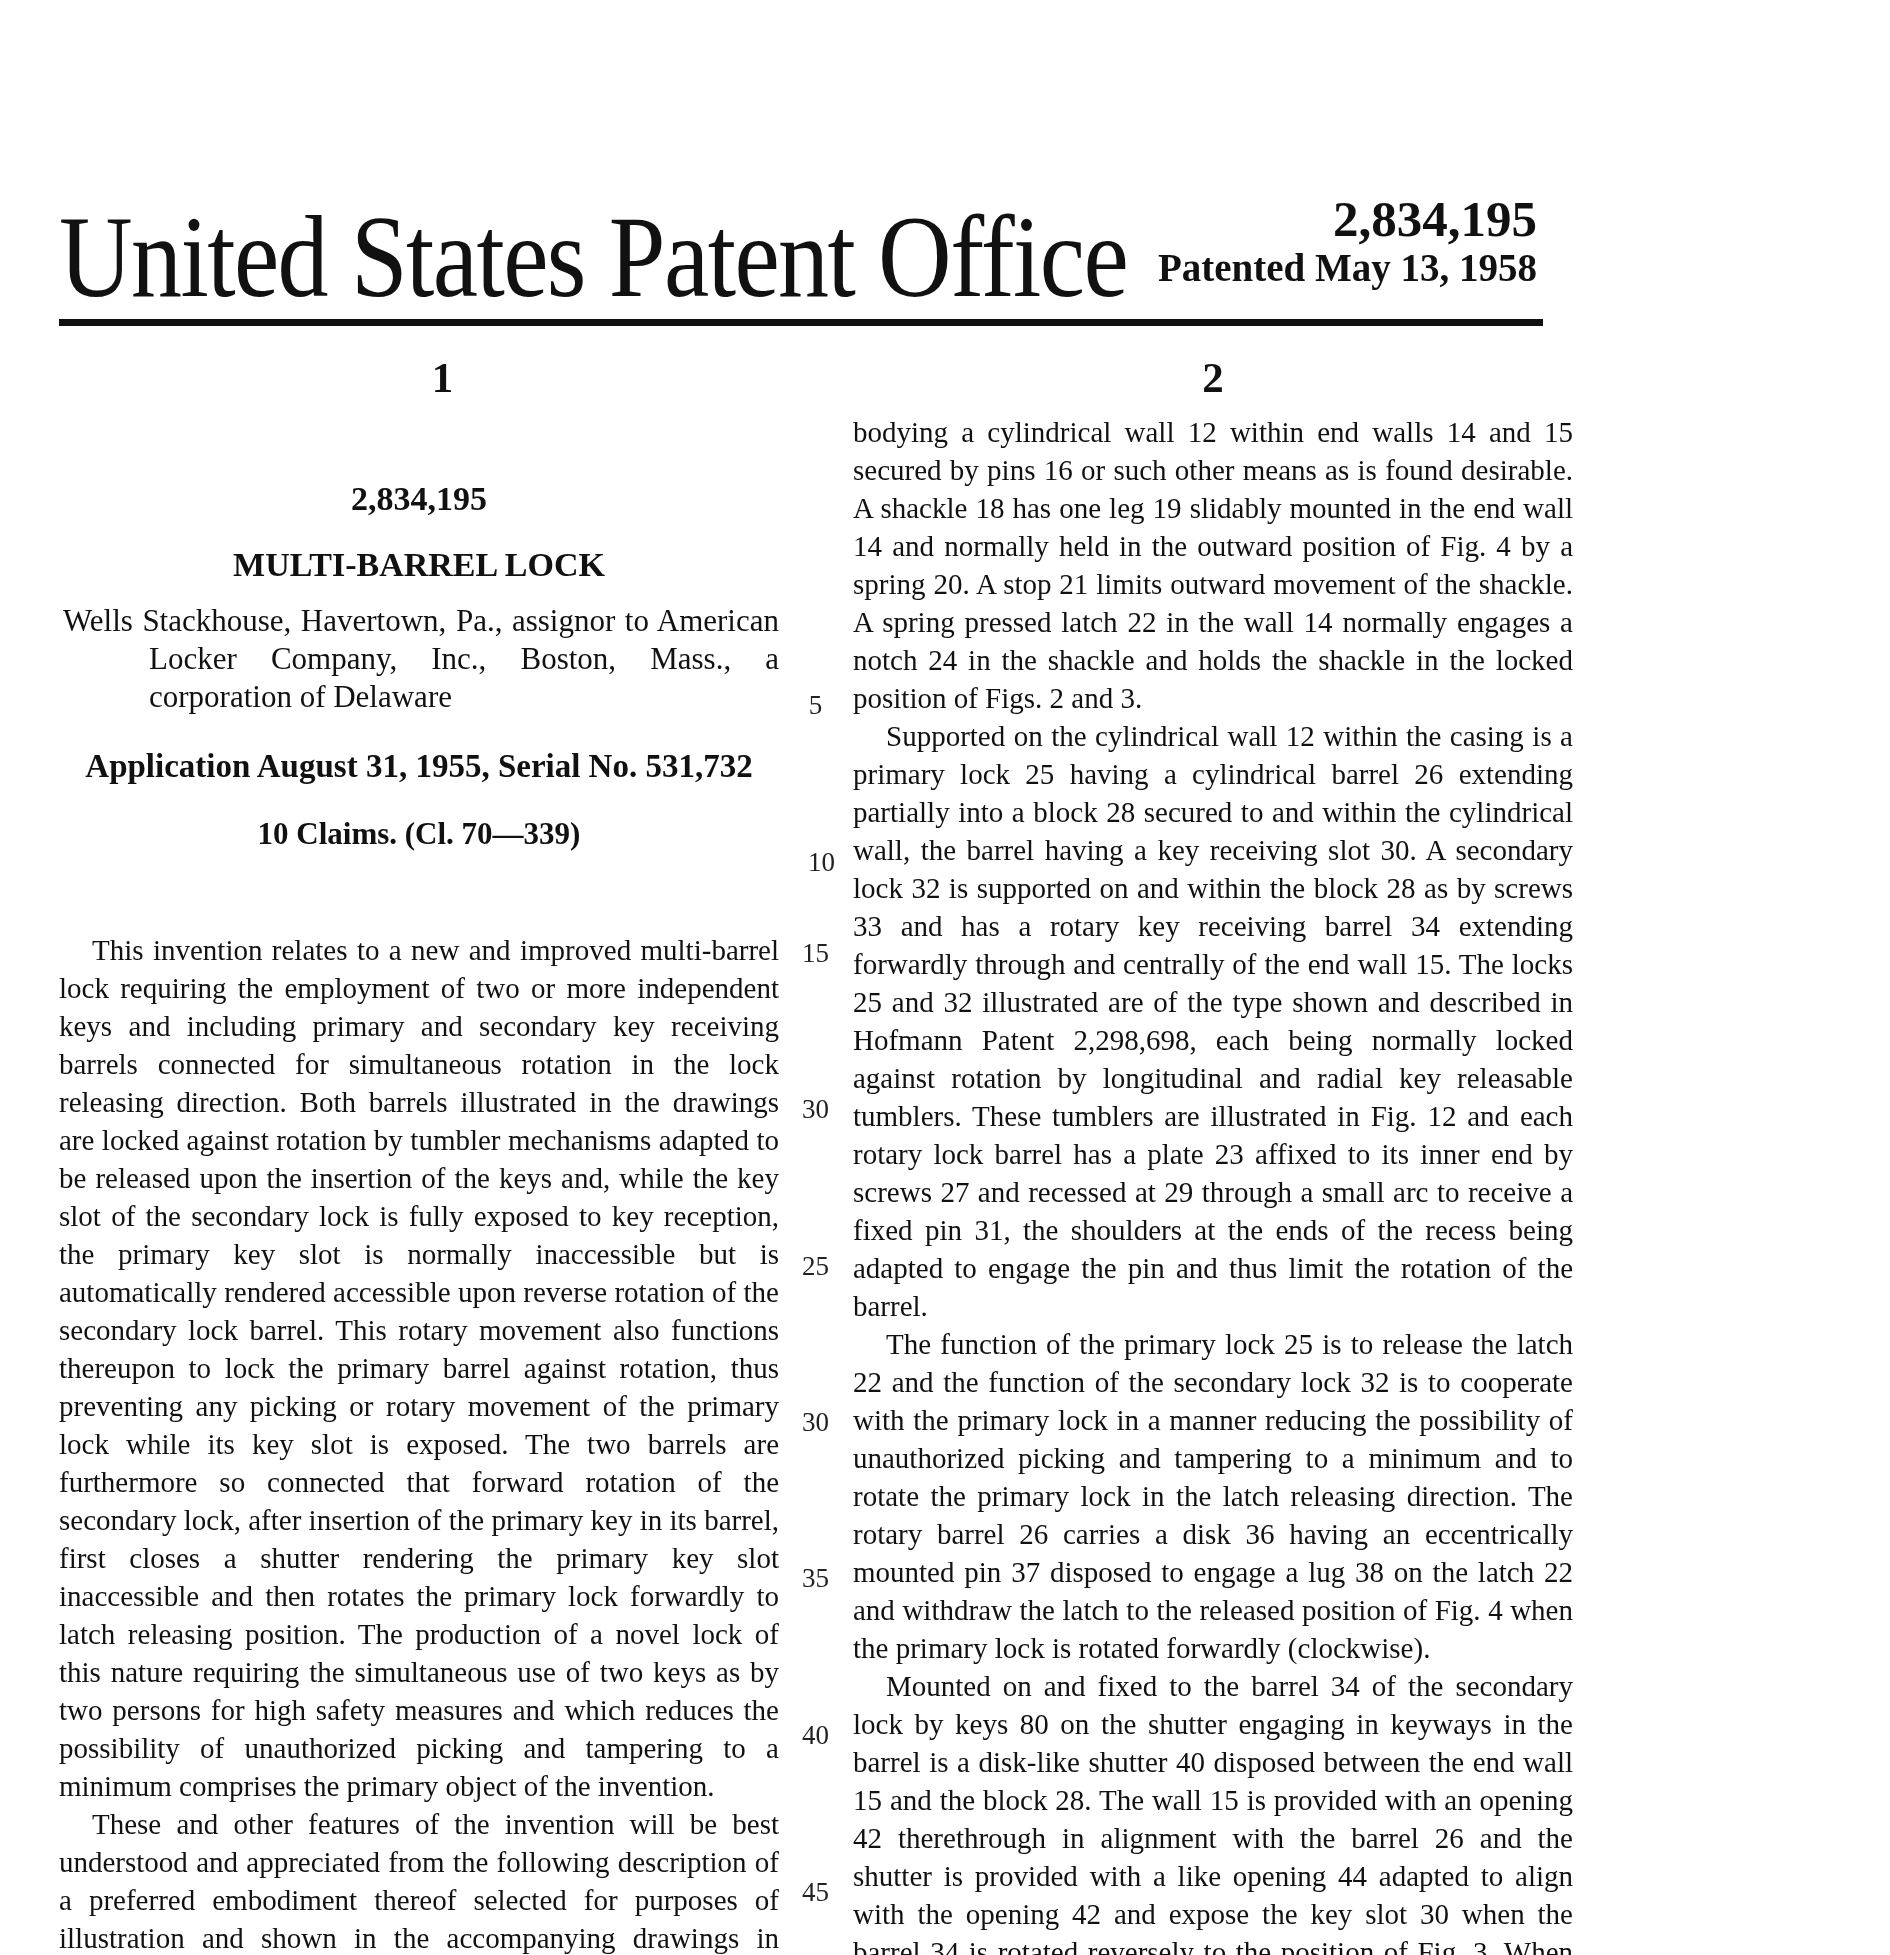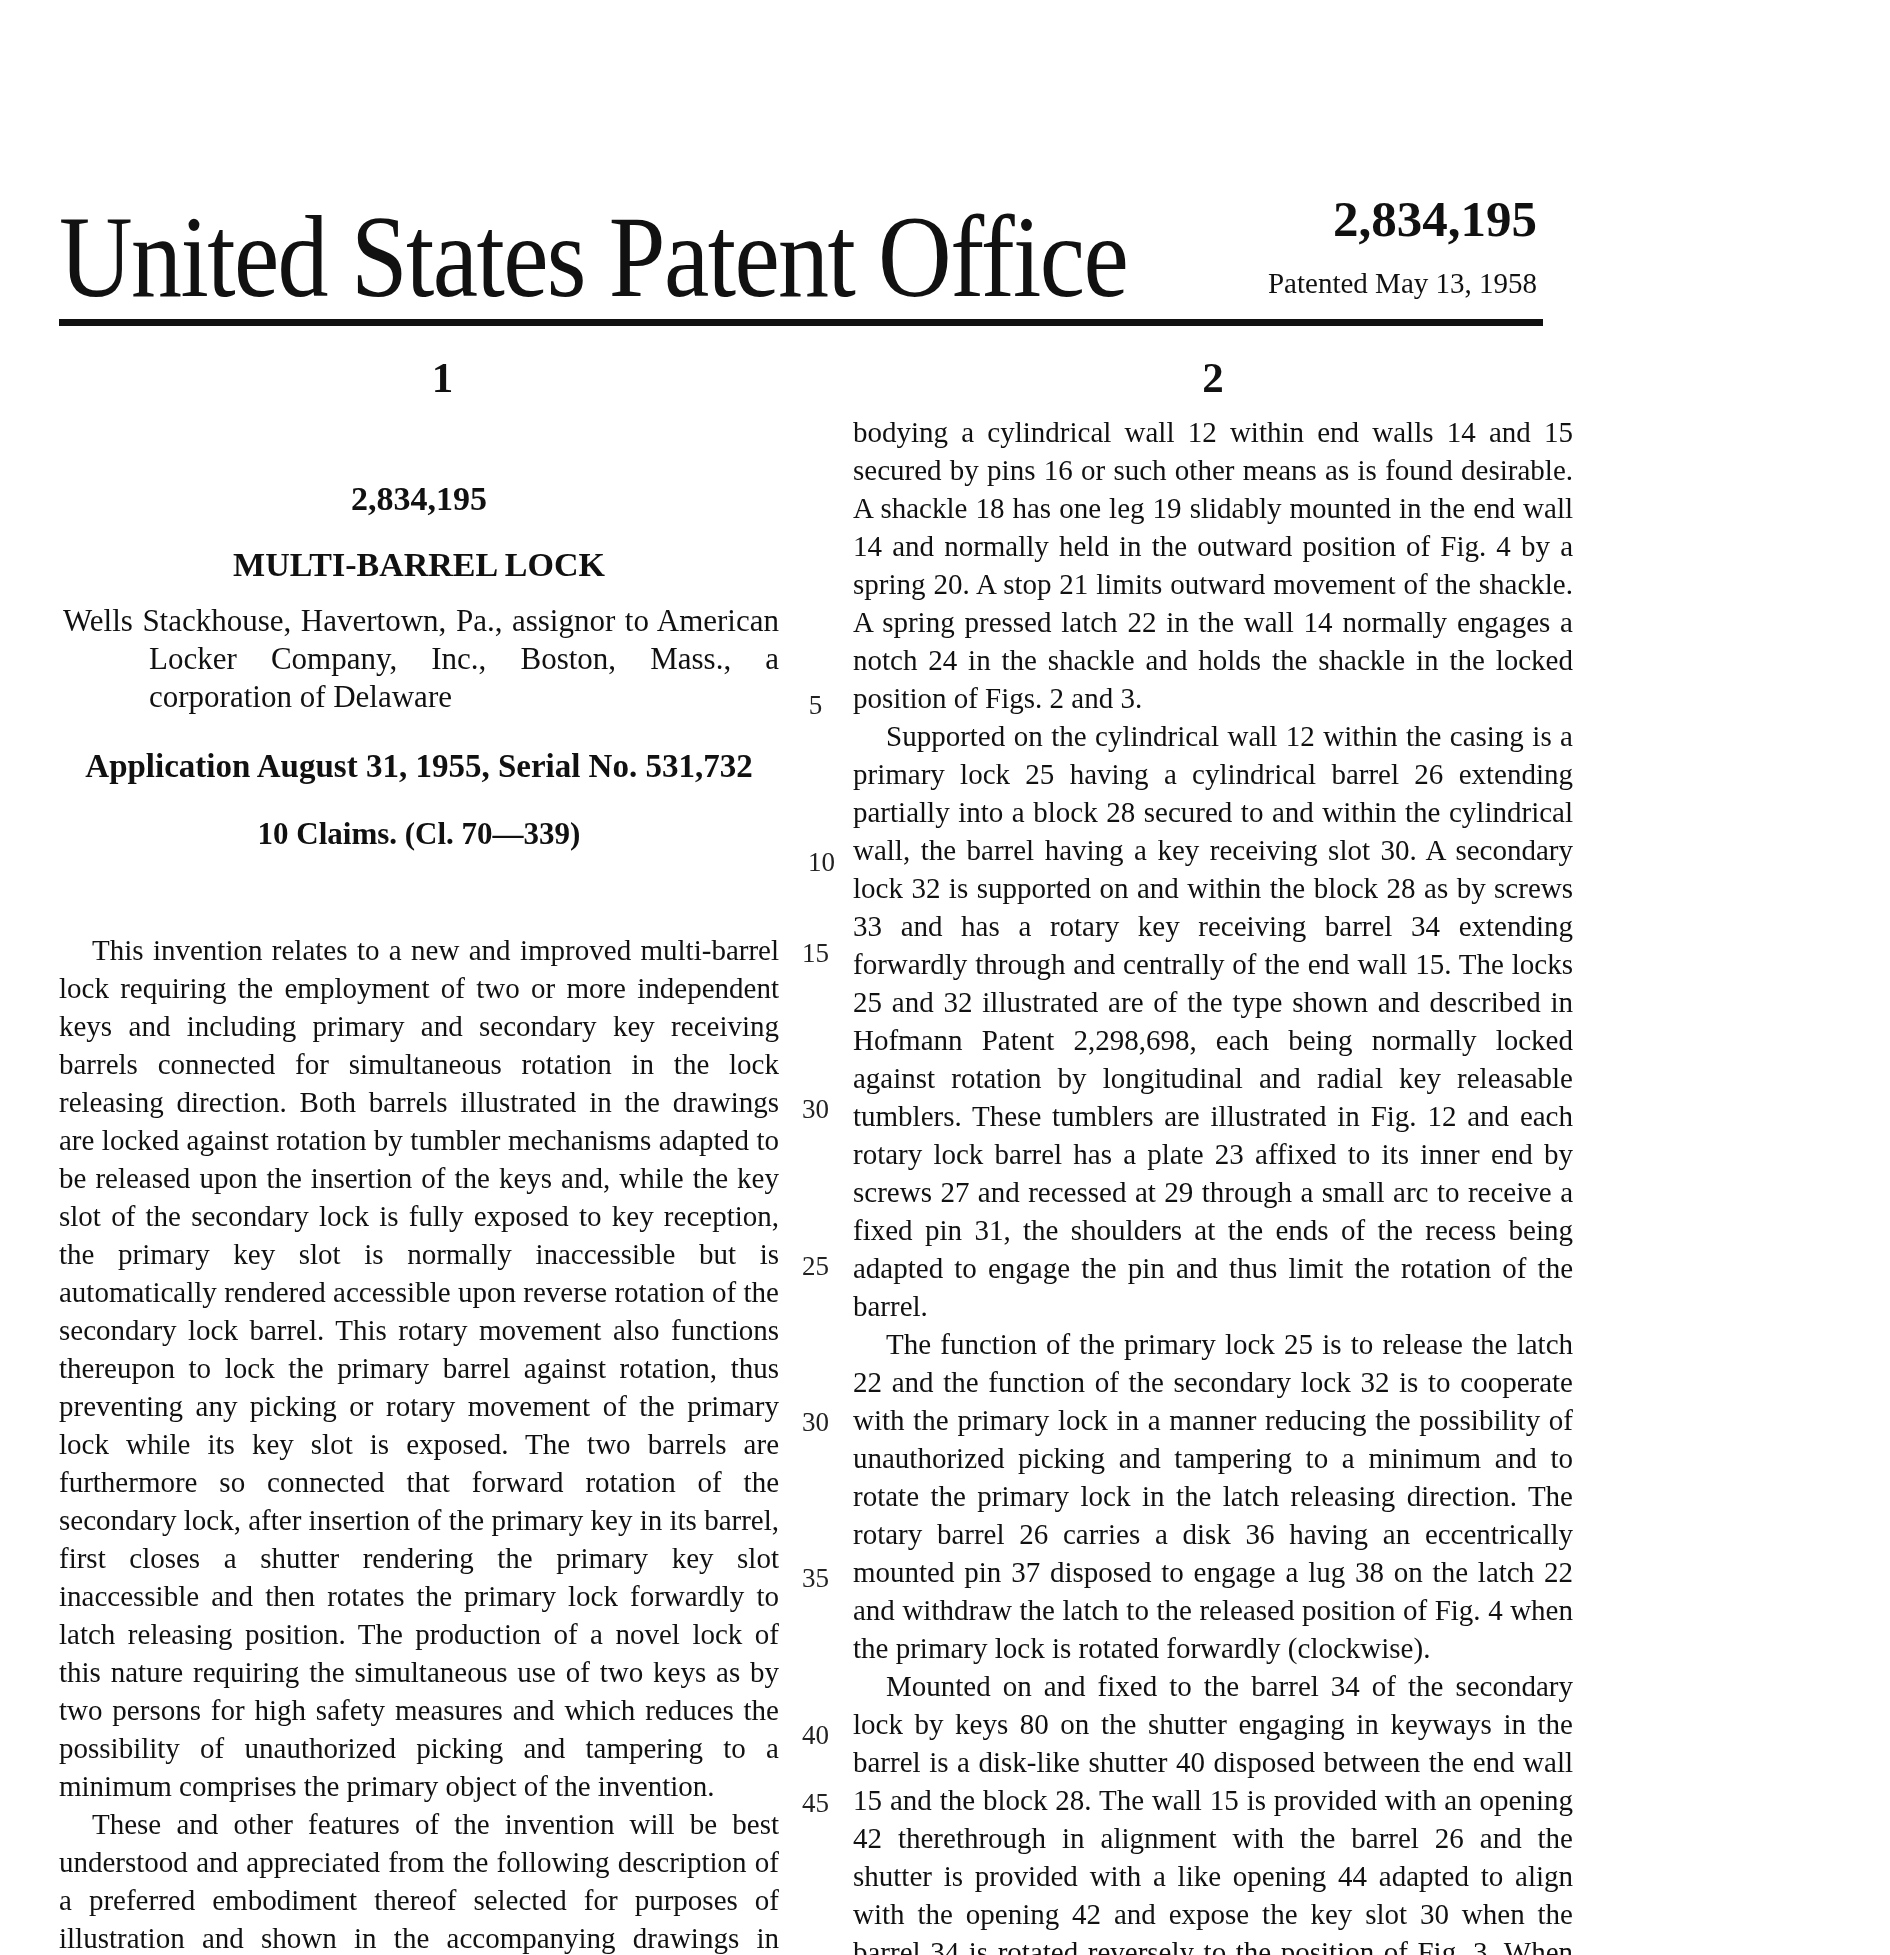--- a/index.html
+++ b/index.html
@@ -2,21 +2,21 @@
 <html style="font-size:6.3px"><head>
 <meta charset="utf-8">
 <style>
   html, body { margin: 0; padding: 0; background: #ffffff; }
   body { width: 1890px; height: 2777px; position: relative; overflow: hidden;
          font-family: "Liberation Serif", "DejaVu Serif", serif; color: #111; }
   .masthead { position: absolute; left: 59px; top: 184px; width: 1478px; height: 141px; }
   .office-title { position: absolute; left: 0; top: 0; font-size: 102px; line-height: 125px;
                   font-family: "Liberation Serif", serif; letter-spacing: -1.6px; transform: scaleY(1.15); transform-origin: left top; }
   .pat-number { position: absolute; right: 0; top: 7.8px; font-size: 51px; font-weight: bold; line-height: 55px; }
-  .pat-date { position: absolute; right: 0; top: 76px; font-size: 29px; font-weight: normal; line-height: 47px; }
+  .pat-date { position: absolute; right: 0; top: 60px; font-size: 39px; font-weight: bold; line-height: 47px; }
   .rule { position: absolute; left: 59px; top: 319px; width: 1484px; height: 7px; background: #111; }
   .col { position: absolute; top: 344px; width: 720px; }
   .col-left { left: 59px; }
   .col-right { left: 853px; }
   .col-num { text-align: center; font-size: 43px; font-weight: bold; line-height: 51px; margin-top: 7.8px; }
   .col-left .col-num { padding-left: 47px; }
   .head-block { text-align: center; margin-top: 74px; }
   .head-number { font-size: 34px; font-weight: bold; line-height: 43px; }
   .head-title { font-size: 34px; font-weight: bold; line-height: 43px; margin-top: 23.5px; }
   .head-inventor { font-size: 31px; font-weight: normal; line-height: 38px; text-align: justify; margin-top: 15.6px;
@@ -68,15 +68,15 @@
 
 <div class="line-nums" id="line-nums">
     <span style="top: 346px;">5</span>
     <span style="top: 503px; text-align: right;">10</span>
     <span style="top: 594px;">15</span>
     <span style="top: 750px;">30</span>
     <span style="top: 907px;">25</span>
     <span style="top: 1063px;">30</span>
     <span style="top: 1219px;">35</span>
     <span style="top: 1376px;">40</span>
-    <span style="top: 1444px;">45</span>
+    <span style="top: 1533px;">45</span>
   </div>
 
 
 </body></html>

